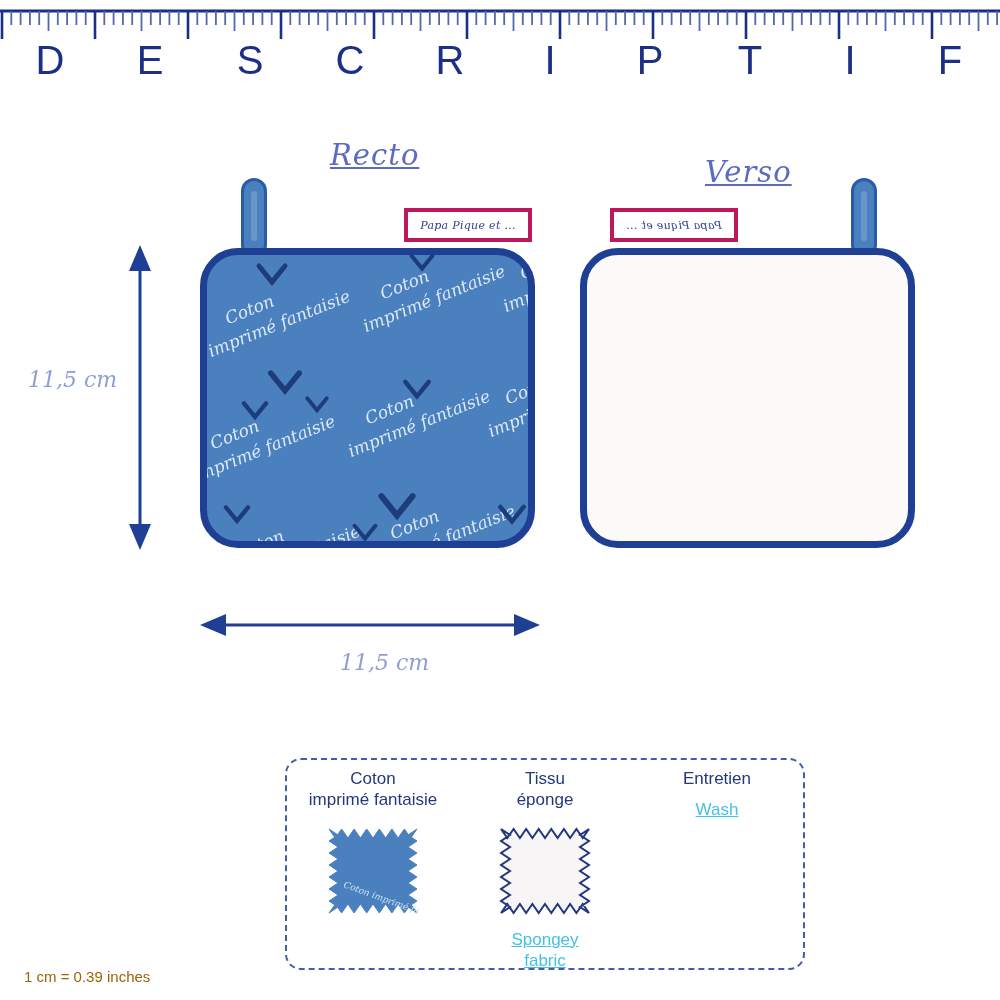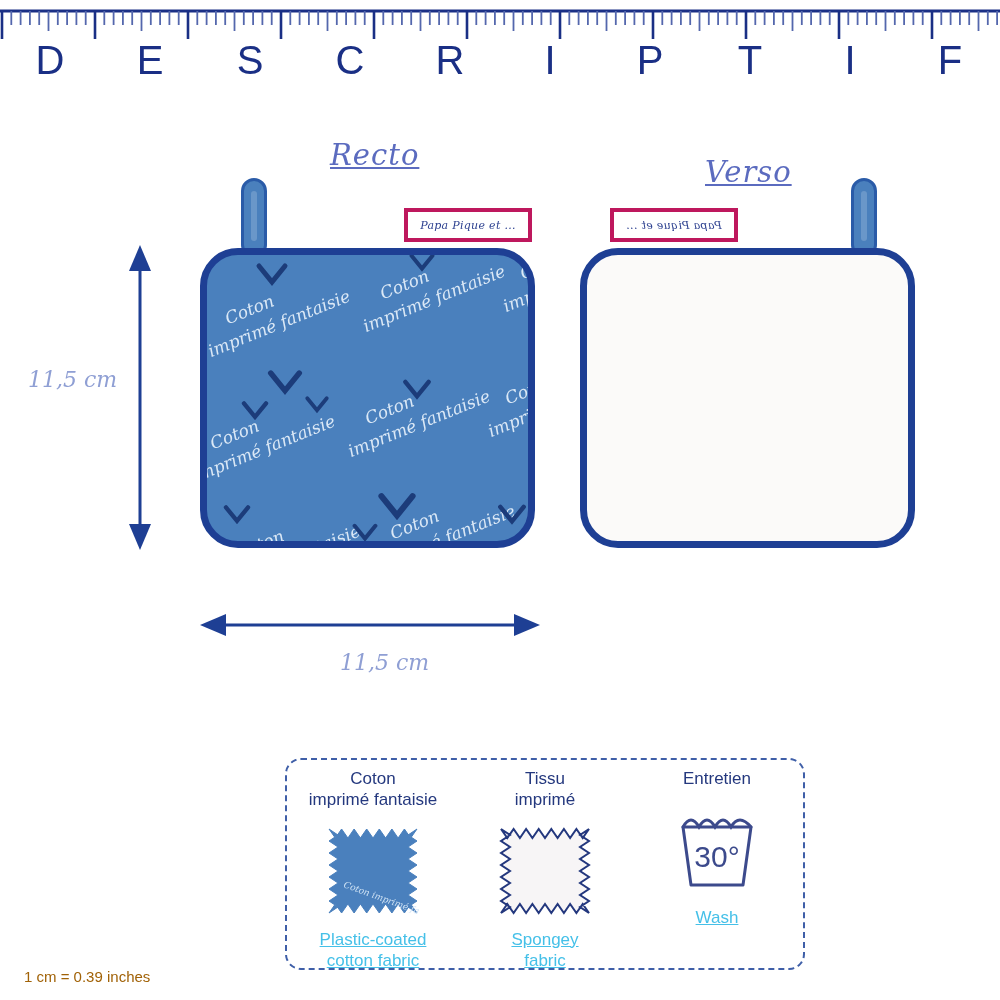--- a/index.html
+++ b/index.html
@@ -466,44 +466,35 @@
 
     <div class="legend-col">
       <div class="legend-title-fr">Coton
 imprimé fantaisie</div>
       <div class="legend-swatch-wrap">
         <svg width="108" height="104" viewBox="0 0 108 104">
           <polygon id="cotton-swatch-poly" fill="#4a80bd" stroke="#4a80bd" stroke-width="1" points="10.0,10.0 16.3,19.0 22.6,10.0 28.9,19.0 35.1,10.0 41.4,19.0 47.7,10.0 54.0,19.0 60.3,10.0 66.6,19.0 72.9,10.0 79.1,19.0 85.4,10.0 91.7,19.0 98.0,10.0 89.0,16.0 98.0,22.0 89.0,28.0 98.0,34.0 89.0,40.0 98.0,46.0 89.0,52.0 98.0,58.0 89.0,64.0 98.0,70.0 89.0,76.0 98.0,82.0 89.0,88.0 98.0,94.0 91.7,85.0 85.4,94.0 79.1,85.0 72.9,94.0 66.6,85.0 60.3,94.0 54.0,85.0 47.7,94.0 41.4,85.0 35.1,94.0 28.9,85.0 22.6,94.0 16.3,85.0 10.0,94.0 19.0,88.0 10.0,82.0 19.0,76.0 10.0,70.0 19.0,64.0 10.0,58.0 19.0,52.0 10.0,46.0 19.0,40.0 10.0,34.0 19.0,28.0 10.0,22.0 19.0,16.0"></polygon>
           <text class="swatch-text" x="24" y="68" transform="rotate(20 24 68)">Coton imprimé fa</text>
         </svg>
       </div>
-      <div class="legend-caption-en">Plastic-coated
-cotton fabric</div>
     </div>
 
     <div class="legend-col">
       <div class="legend-title-fr">Tissu
-imprimé</div>
+éponge</div>
       <div class="legend-swatch-wrap">
         <svg width="108" height="104" viewBox="0 0 108 104">
           <polygon id="sponge-swatch-poly" fill="#f7f5f6" stroke="#24387e" stroke-width="2" points="10.0,10.0 16.3,19.0 22.6,10.0 28.9,19.0 35.1,10.0 41.4,19.0 47.7,10.0 54.0,19.0 60.3,10.0 66.6,19.0 72.9,10.0 79.1,19.0 85.4,10.0 91.7,19.0 98.0,10.0 89.0,16.0 98.0,22.0 89.0,28.0 98.0,34.0 89.0,40.0 98.0,46.0 89.0,52.0 98.0,58.0 89.0,64.0 98.0,70.0 89.0,76.0 98.0,82.0 89.0,88.0 98.0,94.0 91.7,85.0 85.4,94.0 79.1,85.0 72.9,94.0 66.6,85.0 60.3,94.0 54.0,85.0 47.7,94.0 41.4,85.0 35.1,94.0 28.9,85.0 22.6,94.0 16.3,85.0 10.0,94.0 19.0,88.0 10.0,82.0 19.0,76.0 10.0,70.0 19.0,64.0 10.0,58.0 19.0,52.0 10.0,46.0 19.0,40.0 10.0,34.0 19.0,28.0 10.0,22.0 19.0,16.0"></polygon>
         </svg>
       </div>
       <div class="legend-caption-en">Spongey
 fabric</div>
     </div>
 
     <div class="legend-col">
       <div class="legend-title-fr">Entretien</div>
-      <div class="legend-swatch-wrap">
-        <svg width="100" height="88" viewBox="0 0 100 88">
-          <path d="M16 22 L84 22 L76 80 L24 80 Z" fill="none" stroke="#3c4a8c" stroke-width="3" stroke-linejoin="round"></path>
-          <path d="M16 22 Q24 8 32 22 Q40 8 48 22 Q56 8 64 22 Q72 8 84 22" fill="none" stroke="#3c4a8c" stroke-width="3" stroke-linecap="round"></path>
-          <text x="50" y="62" text-anchor="middle" font-family="Liberation Sans, sans-serif" font-size="30" fill="#3c4a8c">30°</text>
-        </svg>
-      </div>
       <div class="legend-caption-en">Wash</div>
     </div>
 
   </div>
 </div>
 
 <div id="footer-note">1 cm = 0.39 inches</div>
 
 </body></html>

